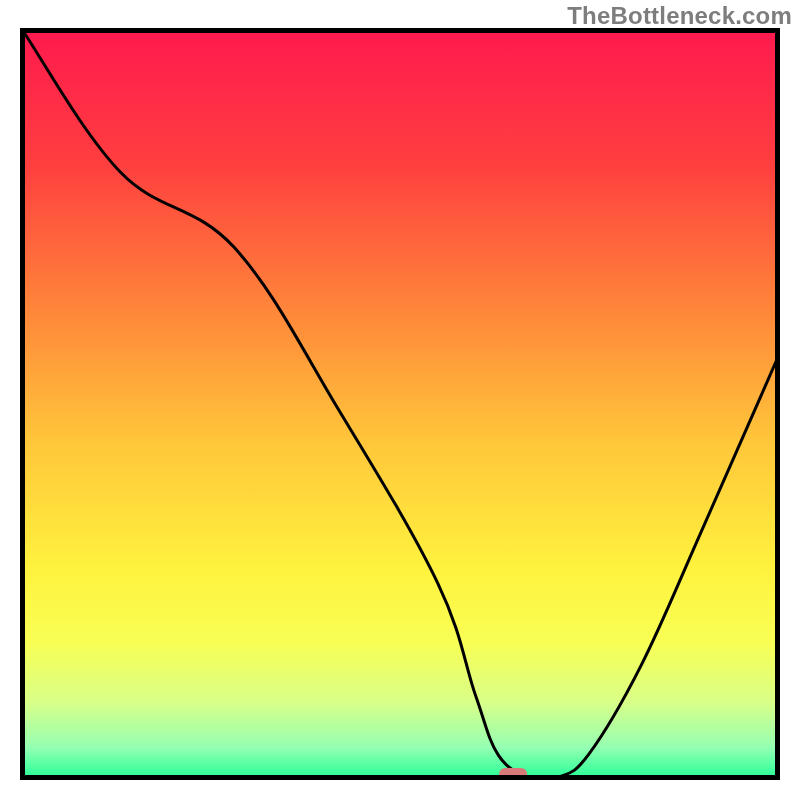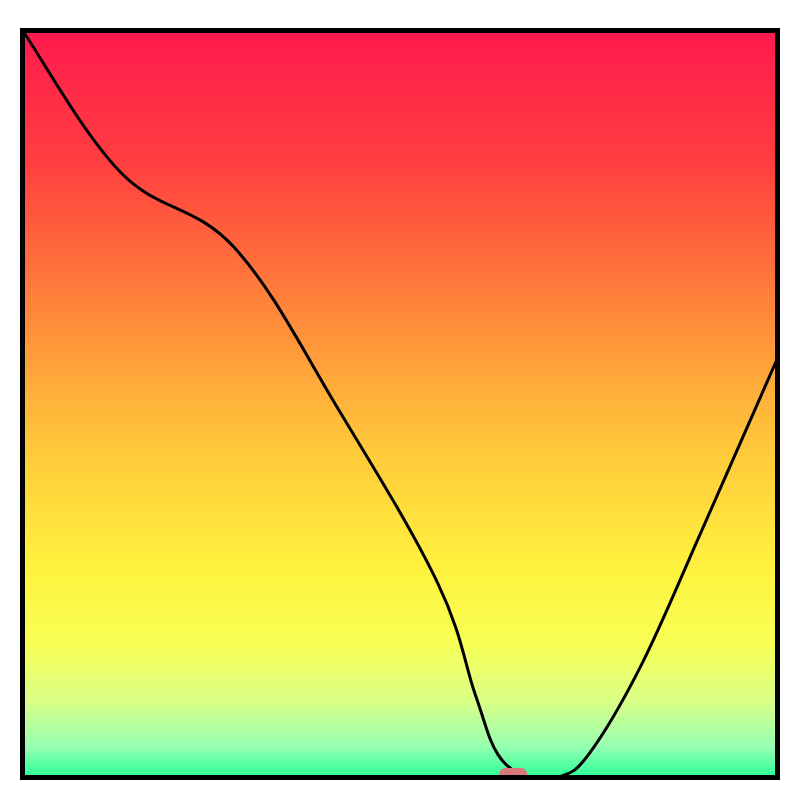--- a/index.html
+++ b/index.html
@@ -36,20 +36,21 @@
   svg.plot {
     position: absolute;
     left: 0;
     top: 0;
   }
 </style>
 </head>
 <body>
 
 <div class="container">
+  <div class="watermark">TheBottleneck.com</div>
 
   <div class="plot-frame">
     <svg class="plot" width="760" height="752" viewBox="0 0 760 752">
       <defs>
         <linearGradient id="bgGrad" x1="0" y1="0" x2="0" y2="1">
         <stop offset="0%" stop-color="#ff1a4e"></stop>
             <stop offset="18%" stop-color="#ff3f3f"></stop>
             <stop offset="36%" stop-color="#ff813a"></stop>
             <stop offset="55.00000000000001%" stop-color="#ffc63a"></stop>
             <stop offset="72%" stop-color="#fff23e"></stop>

